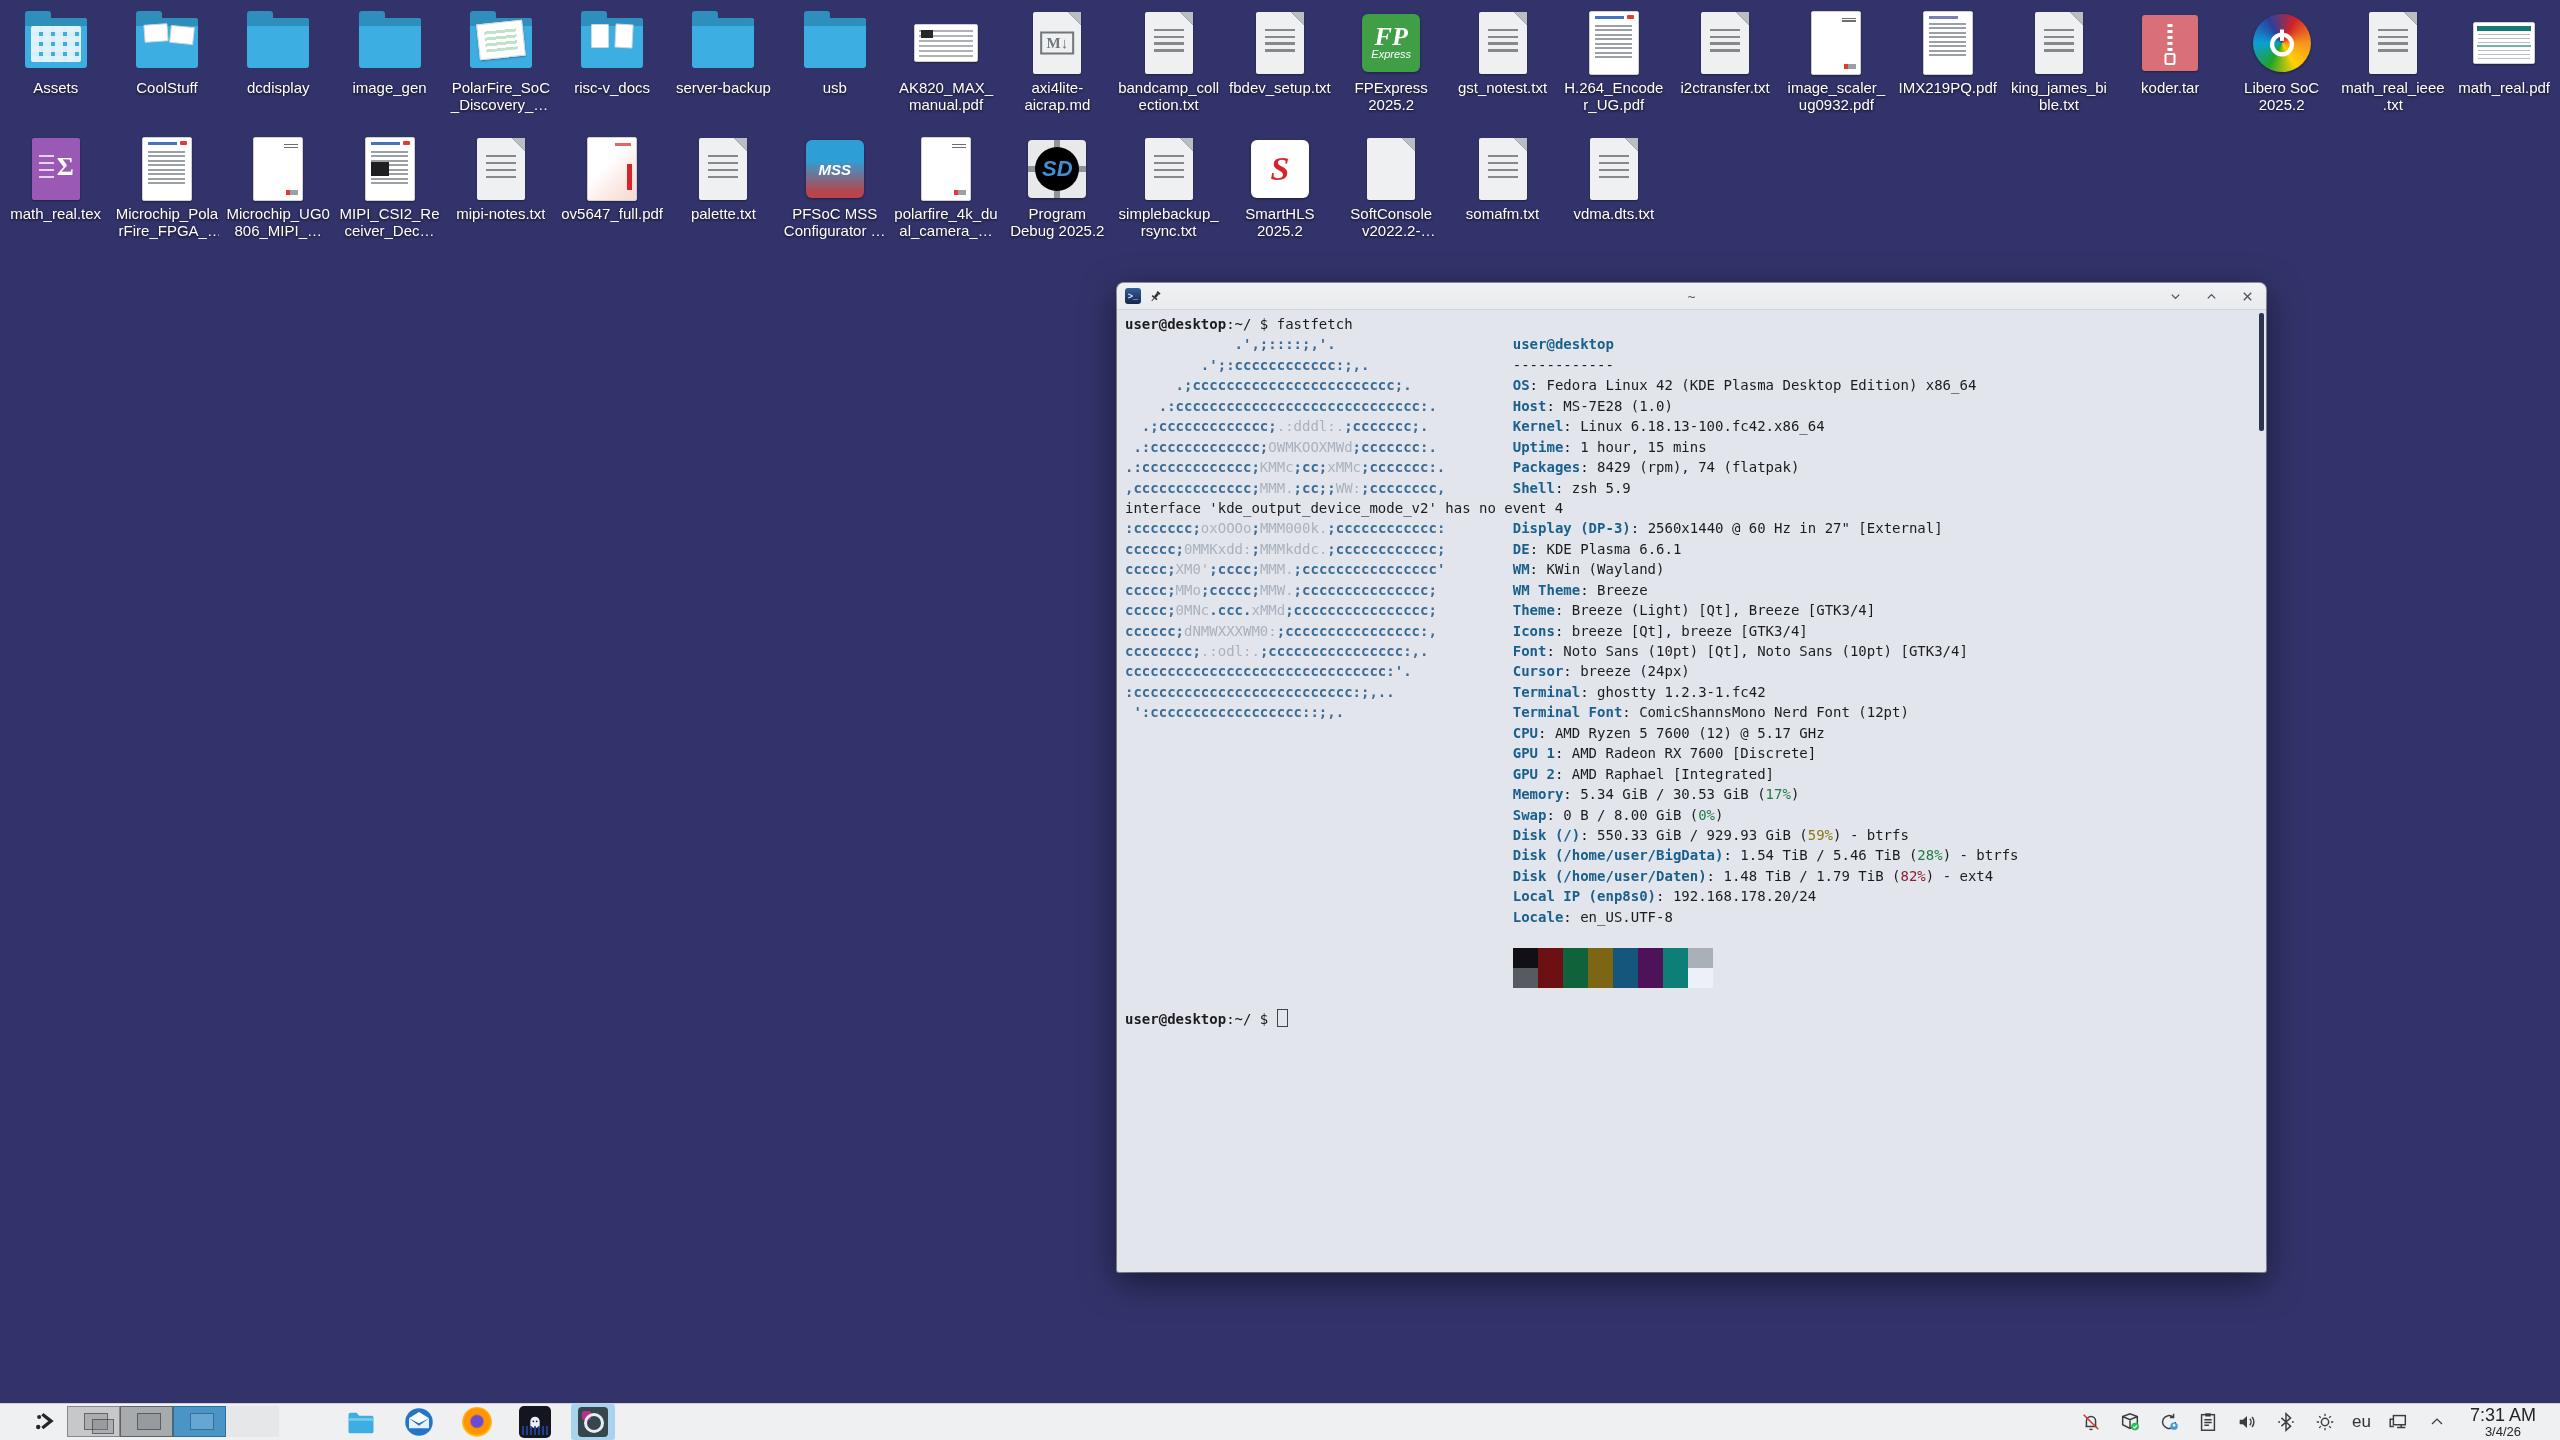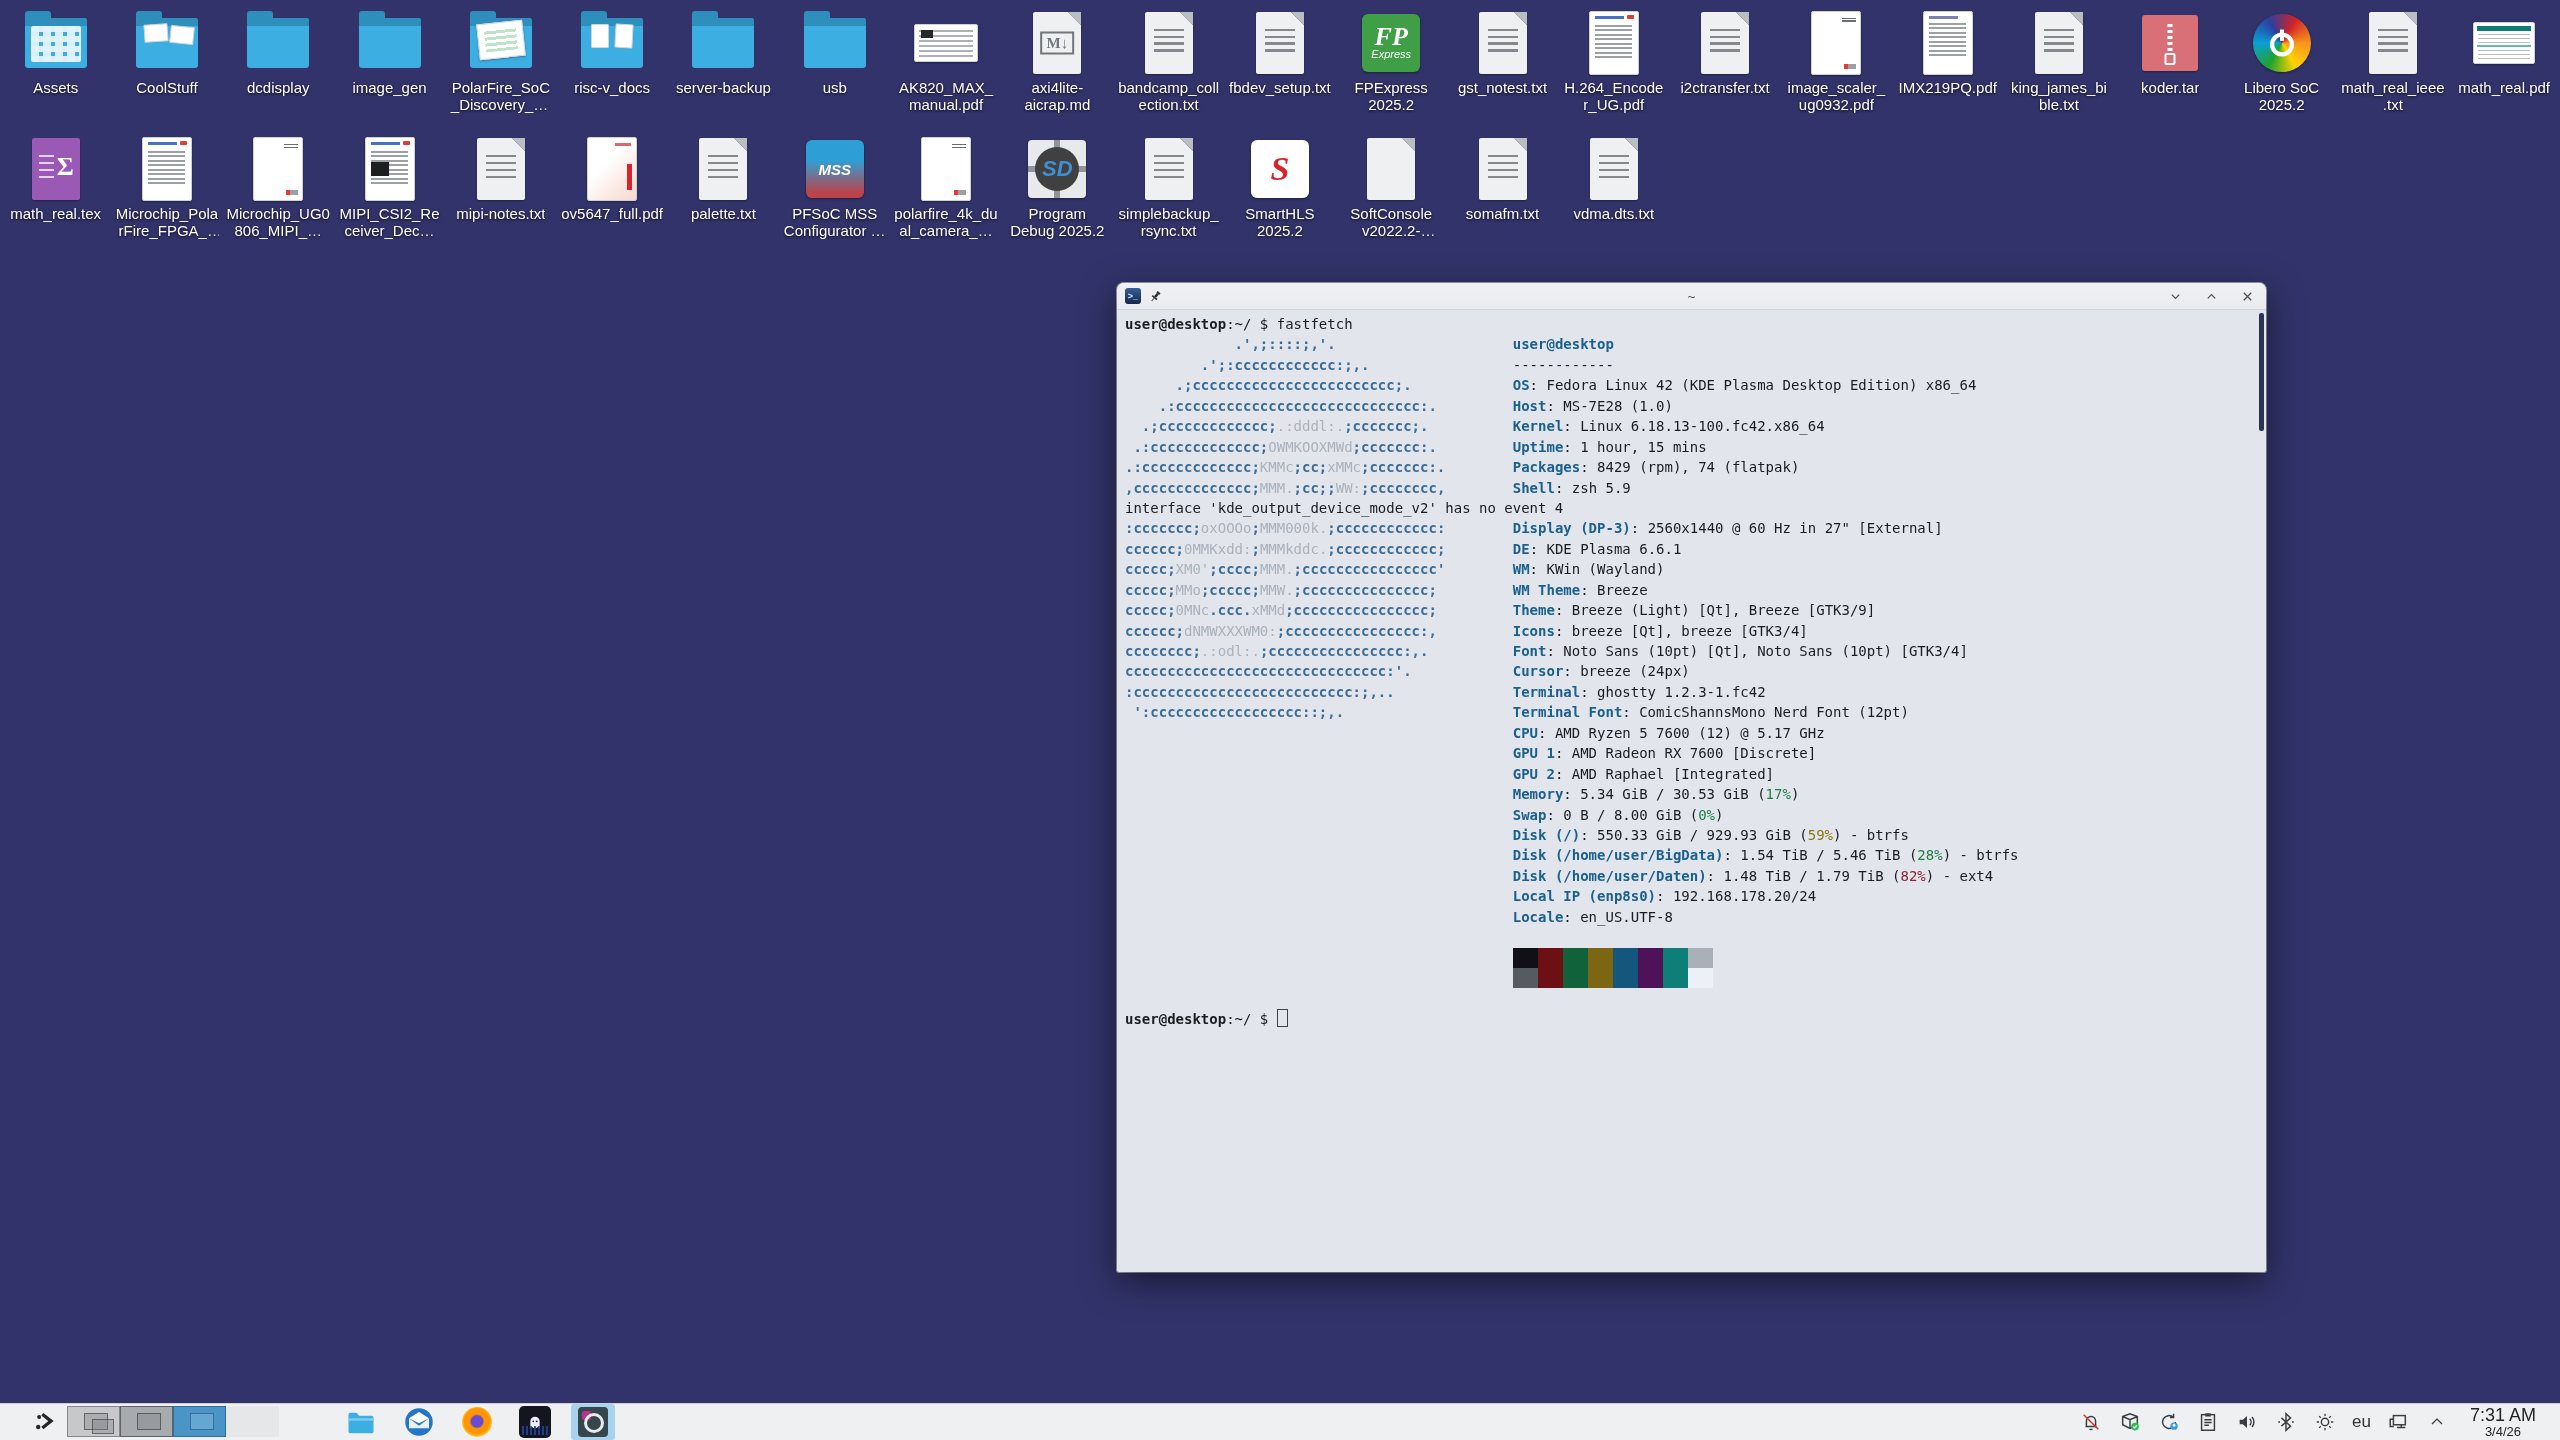--- a/index.html
+++ b/index.html
@@ -83,21 +83,21 @@
   .appico.fpx{background:#3f9e46;color:#fff;}
   .appico.fpx b{font-size:26px;font-style:italic;line-height:22px;font-family:"Liberation Serif",serif;}
   .appico.fpx small{font-size:11px;font-style:italic;}
   .appico.libero{border-radius:50%;background:conic-gradient(from 210deg,#1fa32e,#0aa0d6,#2b3f9e,#d12229,#f7941d,#ffd200,#1fa32e);}
   .appico.mss{background:linear-gradient(#2e9fd6 35%,#b9444b 90%);color:#fff;font-weight:bold;font-size:15px;font-style:italic;}
   .appico.pd{background:#e8e9ea;position:relative;border-radius:4px;}
   .pd .cross{position:absolute;inset:0;background:
     linear-gradient(0deg,transparent 44%,#8f9499 44% 56%,transparent 56%),
     linear-gradient(90deg,transparent 44%,#8f9499 44% 56%,transparent 56%);}
   .pd .ball{position:absolute;left:50%;top:50%;transform:translate(-50%,-50%);width:44px;height:44px;border-radius:50%;
-    background:#404040;color:#3f8fd4;font-weight:bold;font-size:22px;font-style:italic;display:flex;align-items:center;justify-content:center;}
+    background:#000000;color:#3f8fd4;font-weight:bold;font-size:22px;font-style:italic;display:flex;align-items:center;justify-content:center;}
   .appico.shls{background:#fff;color:#d8232a;font-weight:bold;font-size:34px;font-style:italic;font-family:"Liberation Serif",serif;}
 
   
   #term{position:absolute;left:1117px;top:283px;width:1149px;height:989px;
     background:#e3e5ec;border-radius:7px 7px 2px 2px;box-shadow:0 10px 34px rgba(0,0,0,.5),0 0 0 1px #9aa0a8;}
   #term-titlebar{height:26px;background:linear-gradient(#f0f1f3,#e9ebee);border-bottom:1px solid #d2d5d9;
     border-radius:7px 7px 0 0;display:flex;align-items:center;position:relative;}
   #term-title{position:absolute;left:0;right:0;text-align:center;font-size:13px;color:#50555a;
     font-family:"DejaVu Sans Mono",monospace;}
   .tb-left{display:flex;align-items:center;gap:7px;margin-left:8px;z-index:1;}
@@ -549,21 +549,21 @@
         <div class="tline"><span class="sb">    .:ccccccccccccccccccccccccccccc:.</span><span class="sf">         </span><span class="sk">Host</span><span class="sf">: MS-7E28 (1.0)</span></div>
         <div class="tline"><span class="sb">  .;ccccccccccccc;</span><span class="sg">.:dddl:.</span><span class="sb">;ccccccc;.</span><span class="sf">          </span><span class="sk">Kernel</span><span class="sf">: Linux 6.18.13-100.fc42.x86_64</span></div>
         <div class="tline"><span class="sb"> .:ccccccccccccc;</span><span class="sg">OWMKOOXMWd</span><span class="sb">;ccccccc:.</span><span class="sf">         </span><span class="sk">Uptime</span><span class="sf">: 1 hour, 15 mins</span></div>
         <div class="tline"><span class="sb">.:ccccccccccccc;</span><span class="sg">KMMc</span><span class="sb">;cc;</span><span class="sg">xMMc</span><span class="sb">;ccccccc:.</span><span class="sf">        </span><span class="sk">Packages</span><span class="sf">: 8429 (rpm), 74 (flatpak)</span></div>
         <div class="tline"><span class="sb">,cccccccccccccc;</span><span class="sg">MMM.</span><span class="sb">;cc;;</span><span class="sg">WW:</span><span class="sb">;cccccccc,</span><span class="sf">        </span><span class="sk">Shell</span><span class="sf">: zsh 5.9</span></div>
         <div class="tline"><span class="sf">interface 'kde_output_device_mode_v2' has no event 4</span></div>
         <div class="tline"><span class="sb">:ccccccc;</span><span class="sg">oxOOOo</span><span class="sb">;</span><span class="sg">MMM000k.</span><span class="sb">;cccccccccccc:</span><span class="sf">        </span><span class="sk">Display (DP-3)</span><span class="sf">: 2560x1440 @ 60 Hz in 27" [External]</span></div>
         <div class="tline"><span class="sb">cccccc;</span><span class="sg">0MMKxdd:</span><span class="sb">;</span><span class="sg">MMMkddc.</span><span class="sb">;cccccccccccc;</span><span class="sf">        </span><span class="sk">DE</span><span class="sf">: KDE Plasma 6.6.1</span></div>
         <div class="tline"><span class="sb">ccccc;</span><span class="sg">XM0'</span><span class="sb">;cccc;</span><span class="sg">MMM.</span><span class="sb">;cccccccccccccccc'</span><span class="sf">        </span><span class="sk">WM</span><span class="sf">: KWin (Wayland)</span></div>
         <div class="tline"><span class="sb">ccccc;</span><span class="sg">MMo</span><span class="sb">;ccccc;</span><span class="sg">MMW.</span><span class="sb">;ccccccccccccccc;</span><span class="sf">         </span><span class="sk">WM Theme</span><span class="sf">: Breeze</span></div>
-        <div class="tline"><span class="sb">ccccc;</span><span class="sg">0MNc</span><span class="sb">.ccc.</span><span class="sg">xMMd</span><span class="sb">;cccccccccccccccc;</span><span class="sf">         </span><span class="sk">Theme</span><span class="sf">: Breeze (Light) [Qt], Breeze [GTK3/9]</span></div>
+        <div class="tline"><span class="sb">ccccc;</span><span class="sg">0MNc</span><span class="sb">.ccc.</span><span class="sg">xMMd</span><span class="sb">;cccccccccccccccc;</span><span class="sf">         </span><span class="sk">Theme</span><span class="sf">: Breeze (Light) [Qt], Breeze [GTK3/4]</span></div>
         <div class="tline"><span class="sb">cccccc;</span><span class="sg">dNMWXXXWM0:</span><span class="sb">;cccccccccccccccc:,</span><span class="sf">         </span><span class="sk">Icons</span><span class="sf">: breeze [Qt], breeze [GTK3/4]</span></div>
         <div class="tline"><span class="sb">cccccccc;</span><span class="sg">.:odl:.</span><span class="sb">;cccccccccccccccc:,.</span><span class="sf">          </span><span class="sk">Font</span><span class="sf">: Noto Sans (10pt) [Qt], Noto Sans (10pt) [GTK3/4]</span></div>
         <div class="tline"><span class="sb">ccccccccccccccccccccccccccccccc:'.</span><span class="sf">            </span><span class="sk">Cursor</span><span class="sf">: breeze (24px)</span></div>
         <div class="tline"><span class="sb">:cccccccccccccccccccccccccc:;,..</span><span class="sf">              </span><span class="sk">Terminal</span><span class="sf">: ghostty 1.2.3-1.fc42</span></div>
         <div class="tline"><span class="sb"> ':cccccccccccccccccc::;,.</span><span class="sf">                    </span><span class="sk">Terminal Font</span><span class="sf">: ComicShannsMono Nerd Font (12pt)</span></div>
         <div class="tline"><span class="sf">                                              </span><span class="sk">CPU</span><span class="sf">: AMD Ryzen 5 7600 (12) @ 5.17 GHz</span></div>
         <div class="tline"><span class="sf">                                              </span><span class="sk">GPU 1</span><span class="sf">: AMD Radeon RX 7600 [Discrete]</span></div>
         <div class="tline"><span class="sf">                                              </span><span class="sk">GPU 2</span><span class="sf">: AMD Raphael [Integrated]</span></div>
         <div class="tline"><span class="sf">                                              </span><span class="sk">Memory</span><span class="sf">: 5.34 GiB / 30.53 GiB (</span><span class="sG">17%</span><span class="sf">)</span></div>
         <div class="tline"><span class="sf">                                              </span><span class="sk">Swap</span><span class="sf">: 0 B / 8.00 GiB (</span><span class="sG">0%</span><span class="sf">)</span></div>

